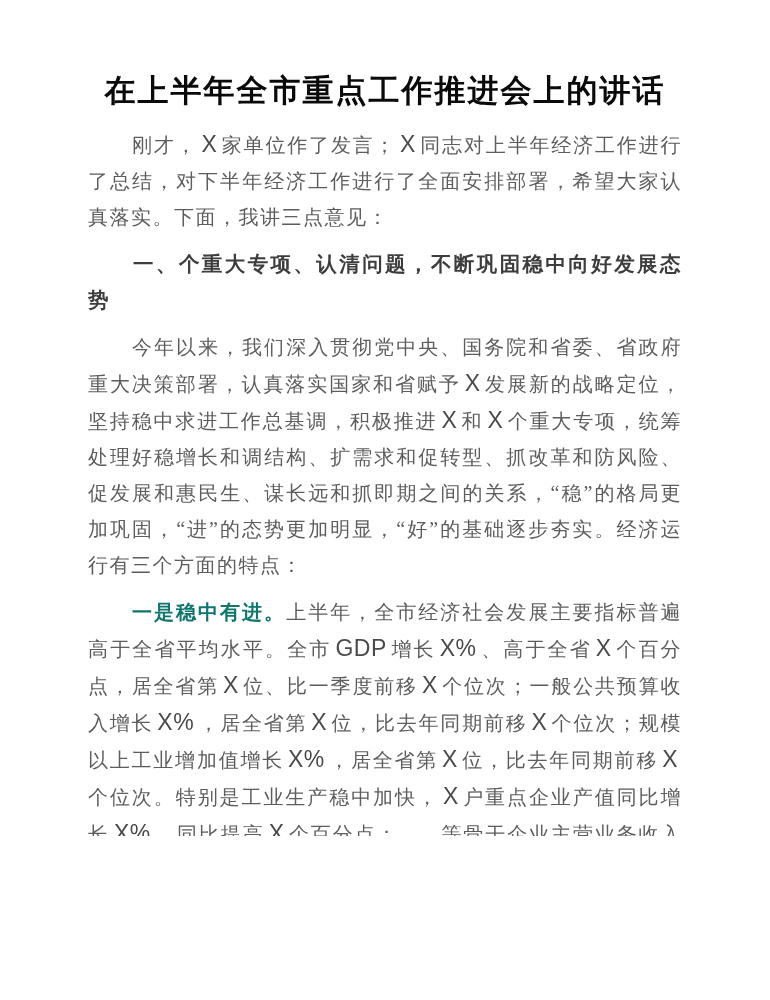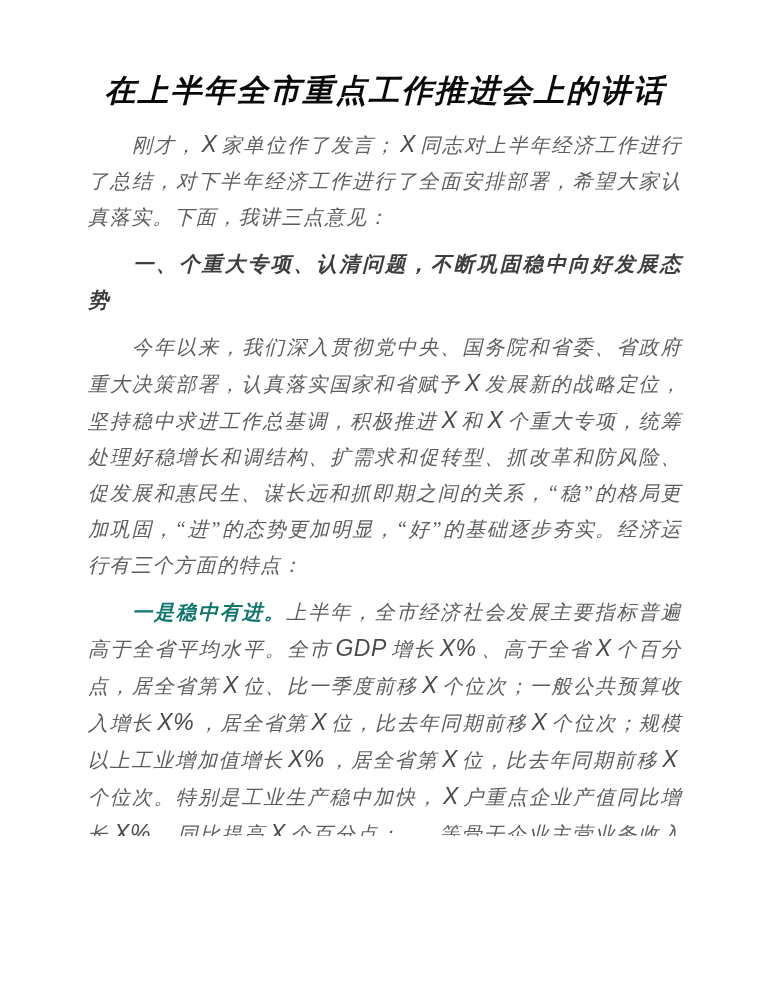--- a/index.html
+++ b/index.html
@@ -7,21 +7,20 @@
     padding: 0;
     background: #ffffff;
   }
   .page {
     position: relative;
     width: 770px;
     height: 836px;
     background: #ffffff;
     overflow: hidden;
     font-family: "Liberation Serif", serif;
-    font-style: italic;
   }
   .content {
     padding: 72px 88px 0 88px;
   }
   .doc-title {
     margin: 0 0 17px 0;
     font-family: "Liberation Sans", sans-serif;
     font-weight: bold;
     font-size: 31px;
     line-height: 37px;

